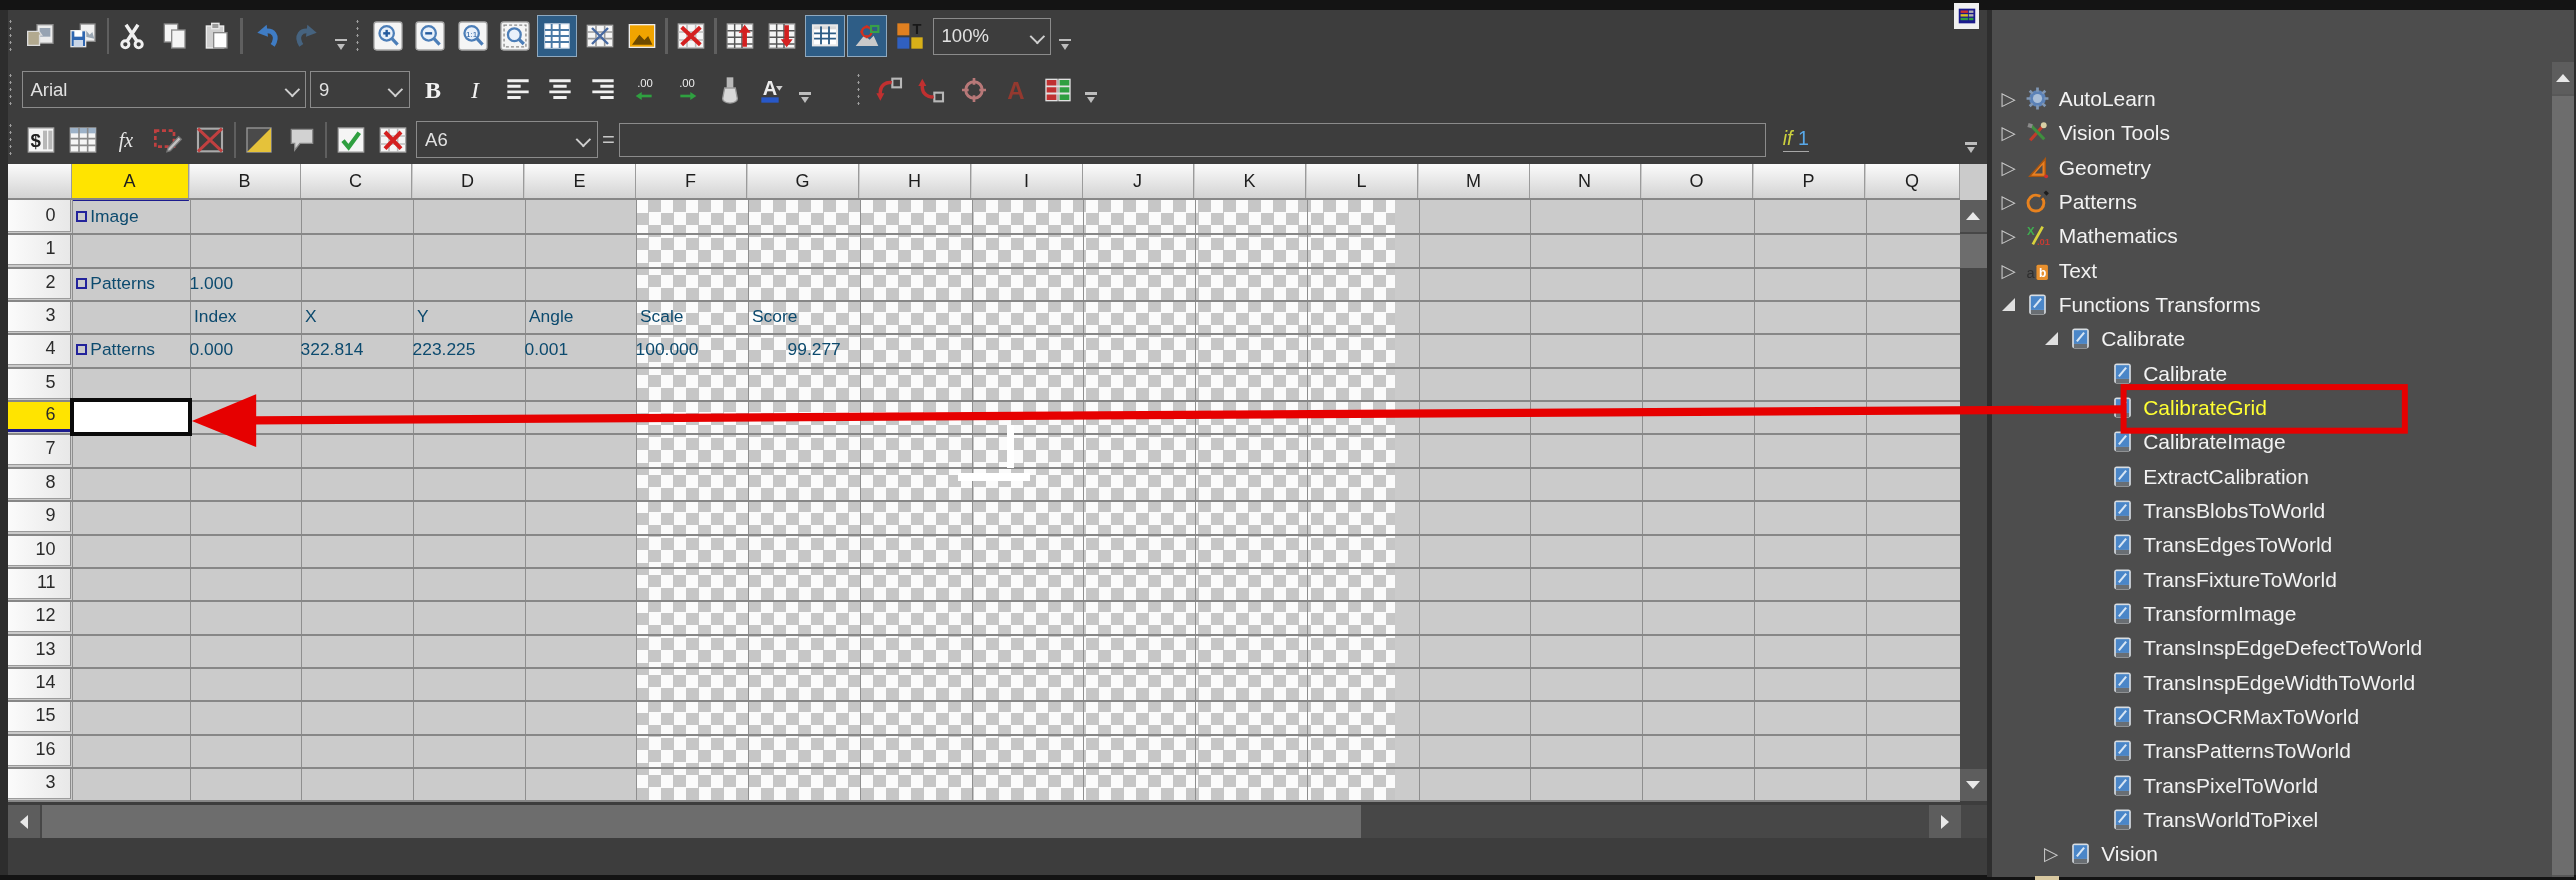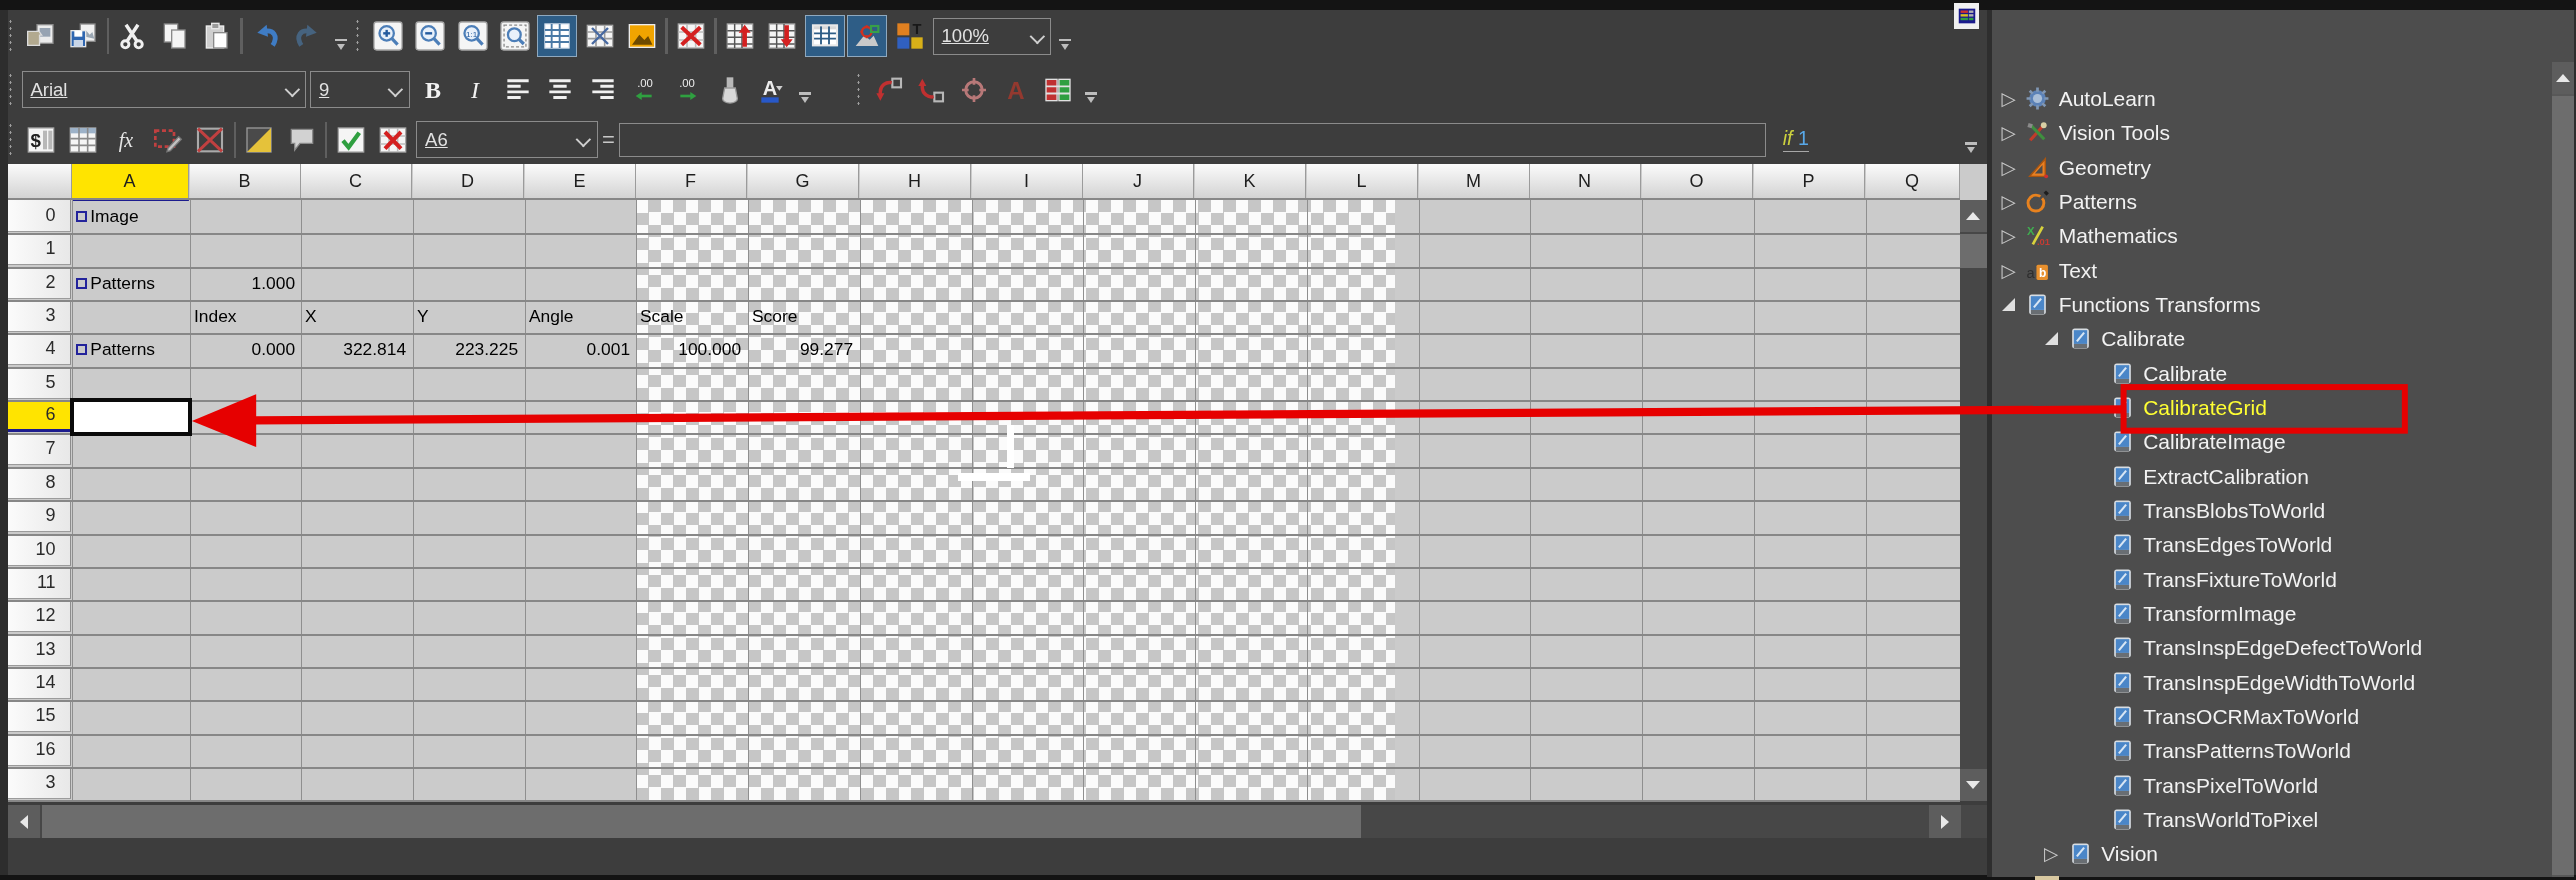--- a/index.html
+++ b/index.html
@@ -11,21 +11,21 @@
   #tb2{top:63px;height:53px;}
   #tb3{top:116px;height:47px;}
   .tb{width:38px;height:40px;display:flex;align-items:center;justify-content:center;background:transparent;border:none;padding:0;flex:0 0 auto;}
   .tb svg{width:33px;height:33px;}
   .tb.active{background:#2e5d86;outline:1.6px solid #8fa9bf;}
   .sep{width:2.2px;height:36px;background:#5f5f5f;flex:0 0 auto;}
   .grip{width:9.8px;height:36px;flex:0 0 auto;
         background-image:radial-gradient(#9e9e9e 27%,transparent 30%);
         background-size:4.9px 7px;background-repeat:repeat-y;background-position:0 0,4.9px 3.8px;}
   .combo{height:35px;border:1.6px solid #8b8b8b;background:#3d3d3d;color:#e2e2e2;display:flex;align-items:center;
-         padding:0 7.6px;font-size:18.5px;flex:0 0 auto;justify-content:space-between;text-decoration:underline;}
+         padding:0 7.6px;font-size:18.5px;flex:0 0 auto;justify-content:space-between;}
   .chev{width:8.7px;height:8.7px;border-right:2.2px solid #cfcfcf;border-bottom:2.2px solid #cfcfcf;transform:rotate(45deg);margin-left:9.8px;flex:0 0 auto;}
   .ovf{width:18.5px;height:33px;display:flex;flex-direction:column;align-items:center;justify-content:flex-end;gap:2.2px;flex:0 0 auto;background:none;border:none;padding:0 0 3.3px 0;}
   .ovf .bar{width:12px;height:2.2px;background:#bdbdbd;}
   .ovf .tri{width:0;height:0;border-left:4.9px solid transparent;border-right:4.9px solid transparent;border-top:6px solid #bdbdbd;}
   .spacer{flex:0 0 auto;}
   .eq{color:#c8c8c8;font-size:22px;flex:0 0 auto;}
   .finput{height:32px;border:1.6px solid #8b8b8b;background:#3d3d3d;color:#e0e0e0;font-size:17.4px;flex:0 0 auto;padding:0 5.5px;font-family:"Liberation Sans",sans-serif;}
   .iflink{font-size:19.6px;flex:0 0 auto;margin-left:12px;border-bottom:1.6px solid #a8a8a8;padding-bottom:1.1px;}
   .iflink .ifw{color:#cdd23e;font-style:italic;}
   .iflink .ifv{color:#58a8e8;margin-left:5.5px;}
@@ -37,22 +37,22 @@
   .hsel{background:#ffe400;border-bottom:3.8px solid #1c1c8e;}
   .rcell{position:absolute;left:0;width:63px;background:linear-gradient(90deg,#fbfbfb,#e8e8e8);
          border-right:1.6px solid #8d8d8d;border-bottom:1.6px solid #9b9b9b;
          color:#2b2b2b;font-size:18px;display:flex;align-items:center;justify-content:flex-end;padding-right:14px;box-sizing:border-box;}
   .rsel{background:#ffe400;border-bottom:3.3px solid #1c1c8e;}
   .checker{position:absolute;z-index:1;background-color:#fbfbfb;
            background-image:conic-gradient(#c6c6c6 25%,#fbfbfb 0 50%,#c6c6c6 0 75%,#fbfbfb 0);
            background-size:25px 25px;}
   .vline{position:absolute;width:1.6px;background:#8f8f8f;z-index:2;}
   .hline{position:absolute;height:1.6px;background:#878787;z-index:2;}
-  .cell{position:absolute;z-index:3;color:#000000;font-size:17.4px;display:flex;align-items:center;box-sizing:border-box;}
-  .cell.right{justify-content:flex-end;padding-right:6.5px;border-radius:12px;}
+  .cell{position:absolute;z-index:3;color:#0c4a6e;font-size:17.4px;display:flex;align-items:center;box-sizing:border-box;}
+  .cell.right{justify-content:flex-start;padding-right:6.5px;border-radius:12px;}
   .cell.left{justify-content:flex-start;padding-left:4.4px;}
   .sqicon{display:inline-block;width:11px;height:11px;border:2.7px solid #23239b;margin-right:3.3px;box-sizing:border-box;}
   #selcell{position:absolute;z-index:4;background:#ffffff;border:4.9px solid #0a0a0a;box-sizing:border-box;}
   .crossbar{position:absolute;z-index:3;background:#ffffff;}
   
   .sb{position:absolute;background:#474747;z-index:5;}
   .sbbtn{position:absolute;background:#5d5d5d;display:flex;align-items:center;justify-content:center;z-index:6;}
   .sbthumb{position:absolute;background:#6d6d6d;z-index:6;}
   .tri-up{width:0;height:0;border-left:7.6px solid transparent;border-right:7.6px solid transparent;border-bottom:8.7px solid #e8e8e8;}
   .tri-down{width:0;height:0;border-left:7.6px solid transparent;border-right:7.6px solid transparent;border-top:8.7px solid #e8e8e8;}

